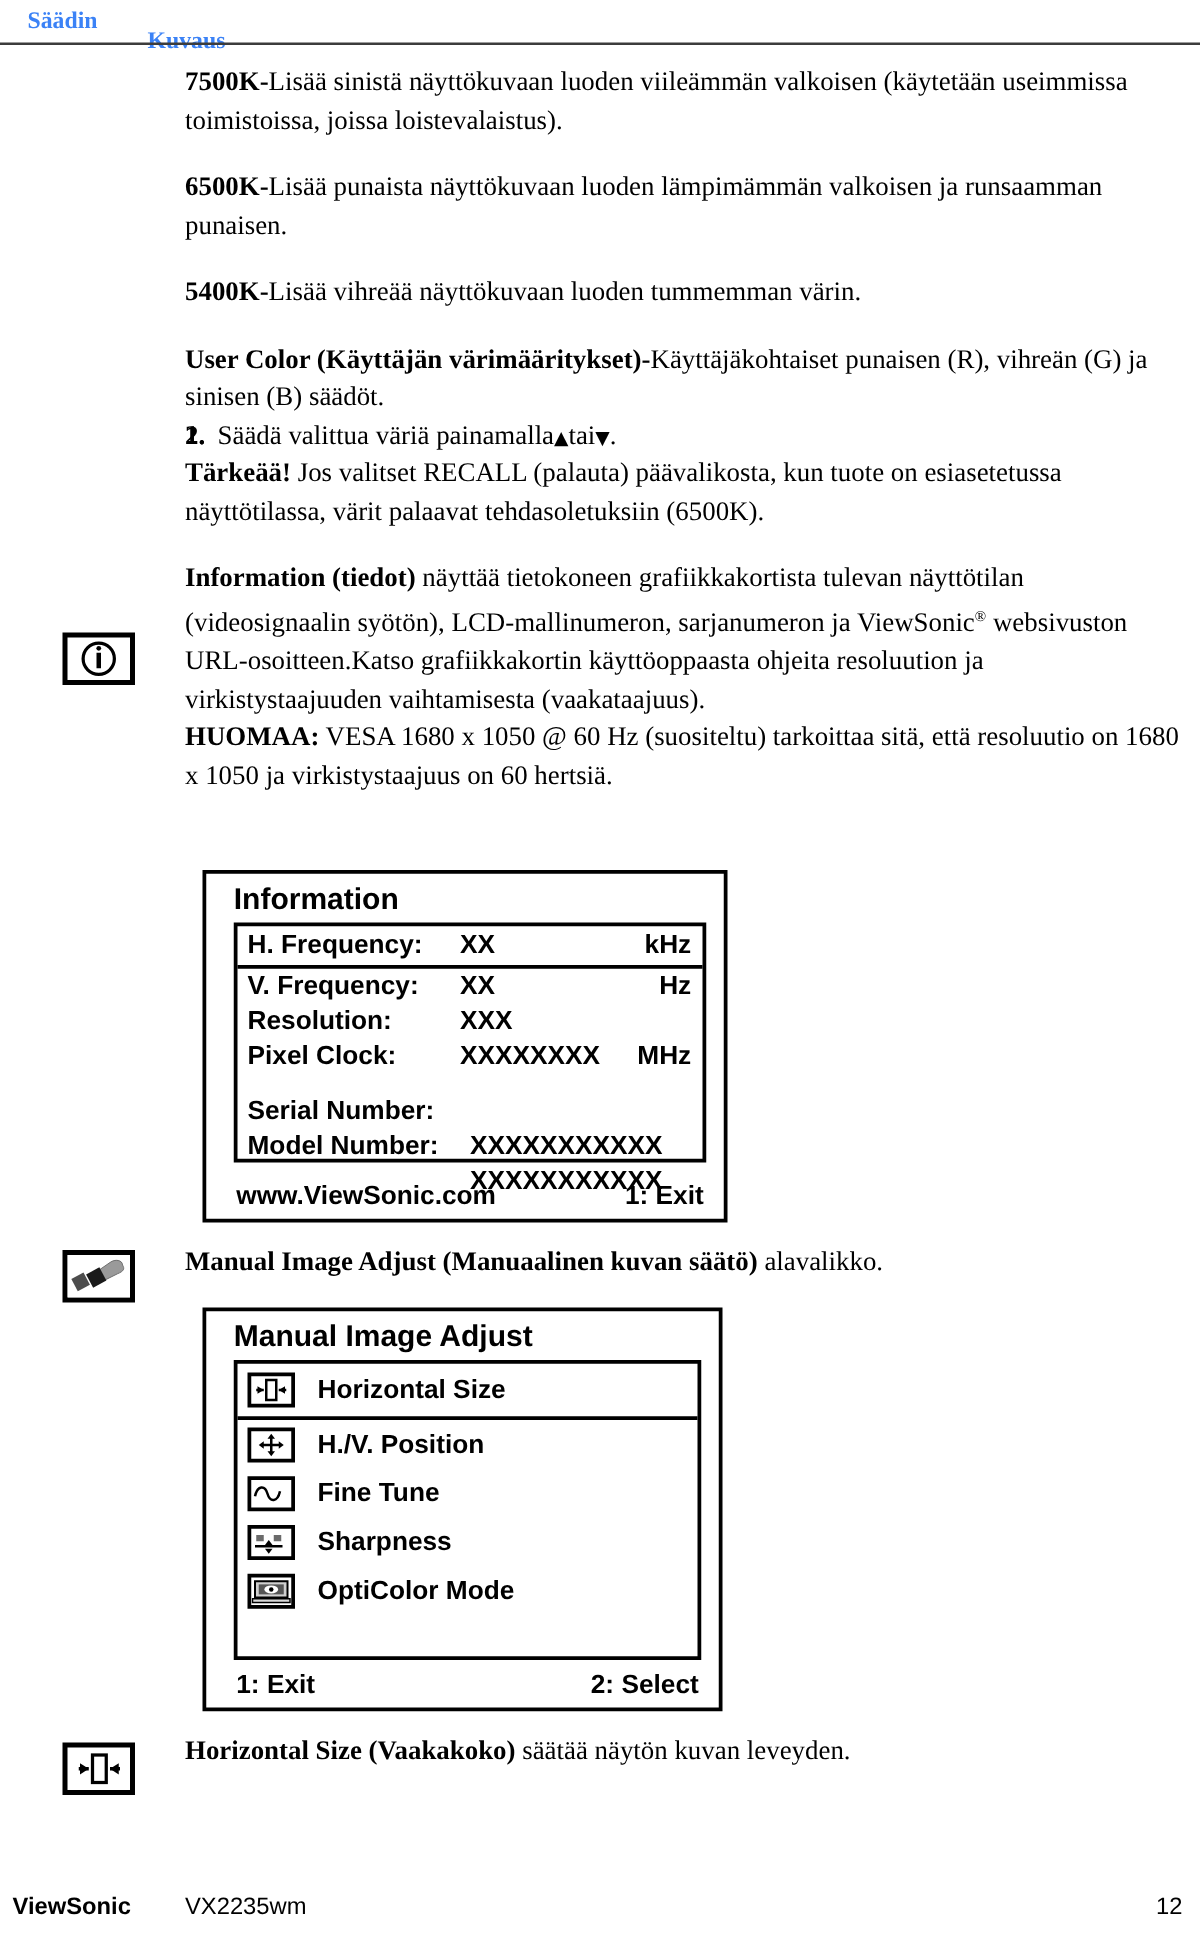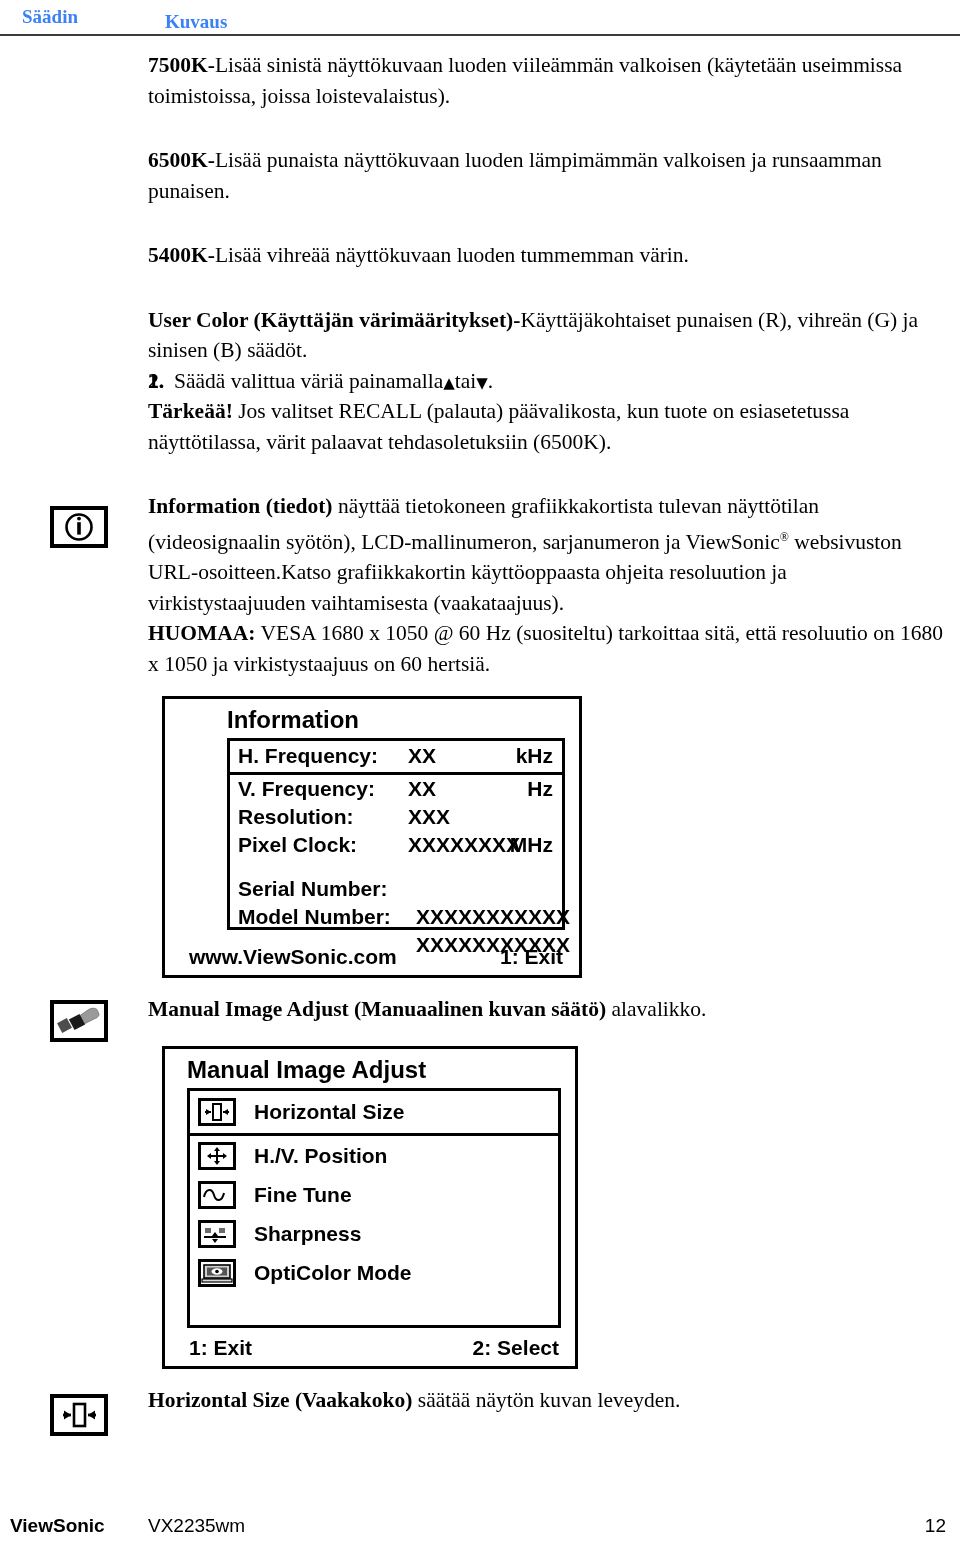--- a/index.html
+++ b/index.html
@@ -29,22 +29,21 @@
     color: #3b82f6;
   }
   .page-header .col-saadin {
     position: absolute;
     left: 22px;
     top: 0;
   }
   .page-header .col-kuvaus {
     position: absolute;
     left: 118px;
-    top: 5px;
-    margin-left: 47px;
+    top: 16px;
   }
   .header-rule {
     position: absolute;
     top: 34px;
     left: 0;
     width: 960px;
     height: 2px;
     background: #3c3c3c;
   }
 
@@ -54,21 +53,21 @@
     left: 148px;
     top: 50px;
     width: 800px;
   }
   .para {
     font-size: 21.5px;
     line-height: 30.5px;
     text-align: left;
     margin: 0;
   }
-  .para.gap-top { margin-top: 34px; }
+  .para.gap-top { margin-top: 23px; }
   .b { font-weight: bold; }
   .sup {
     font-size: 12px;
     vertical-align: super;
   }
   .numlist {
     margin: 0;
     padding: 0;
     list-style: none;
   }
@@ -115,21 +114,21 @@
     font-size: 24px;
     padding: 7px 0 4px 22px;
     letter-spacing: 0px;
   }
   .osd-table {
     border: 3px solid #000;
     box-sizing: border-box;
   }
 
   
-  #info-panel { left: 162px; top: 696px; width: 420px; height: 282px; padding-left: 40px; }
+  #info-panel { left: 162px; top: 696px; width: 420px; height: 282px; }
   #info-panel .osd-table {
     margin: 0 14px 0 22px;
     height: 192px;
     position: relative;
   }
   .inforow {
     position: absolute;
     left: 0; right: 0;
     height: 28px;
     font-size: 21px;

